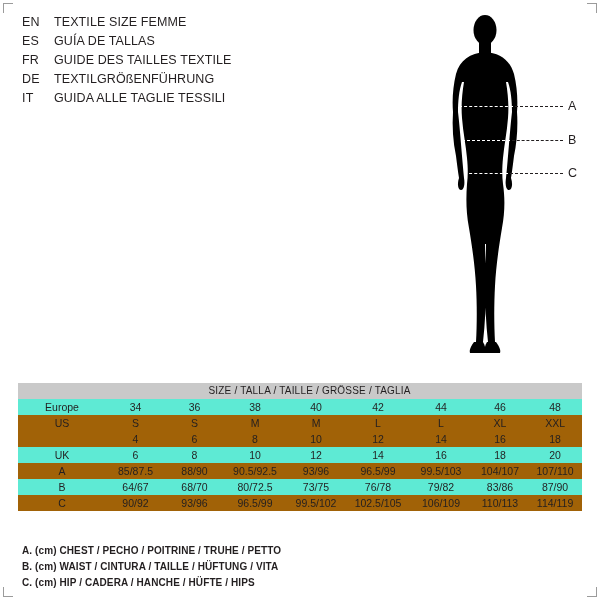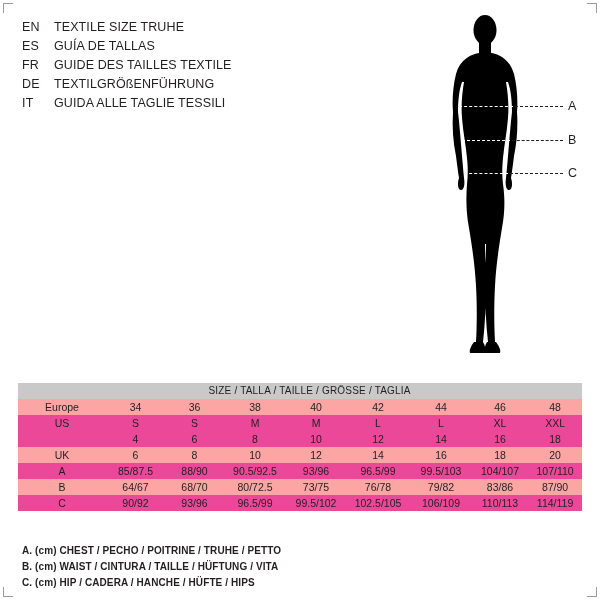--- a/index.html
+++ b/index.html
@@ -23,21 +23,21 @@
 
   
   .title-block {
     position: absolute;
     top: 15px;
     left: 22px;
     width: 330px;
   }
   .title-row {
     display: flex;
-    align-items: flex-end;
+    align-items: flex-start;
     height: 19px;
   }
   .title-lang {
     width: 32px;
     font-size: 12.5px;
     letter-spacing: 0.2px;
     color: #231f20;
   }
   .title-text {
     font-size: 12.5px;
@@ -113,22 +113,22 @@
   .hdr-row td {
     background: #c9c9c9;
     font-weight: bold;
     font-size: 10px;
     text-align: left;
     letter-spacing: 0.2px;
     height: 17px;
     line-height: 17px;
   }
   .hdr-row td.first { padding-left: 19px; }
-  .row-grey td { background: #fca5a5; }
-  .row-white td { background: #ec4899; }
+  .row-grey td { background: #5eead4; }
+  .row-white td { background: #a16207; }
   td.label {
     text-align: left;
     padding-left: 5px;
   }
 
   
   .notes {
     position: absolute;
     top: 543px;
     left: 22px;
@@ -160,21 +160,21 @@
 <div class="page">
 
   <div class="corner tl"></div>
   <div class="corner tr"></div>
   <div class="corner bl"></div>
   <div class="corner br"></div>
 
   <div class="title-block">
     <div class="title-row">
       <span class="title-lang">EN</span>
-      <span class="title-text">TEXTILE SIZE TRUHE</span>
+      <span class="title-text">TEXTILE SIZE FEMME</span>
     </div>
     <div class="title-row">
       <span class="title-lang">ES</span>
       <span class="title-text">GUÍA DE TALLAS</span>
     </div>
     <div class="title-row">
       <span class="title-lang">FR</span>
       <span class="title-text">GUIDE DES TAILLES TEXTILE</span>
     </div>
     <div class="title-row">

